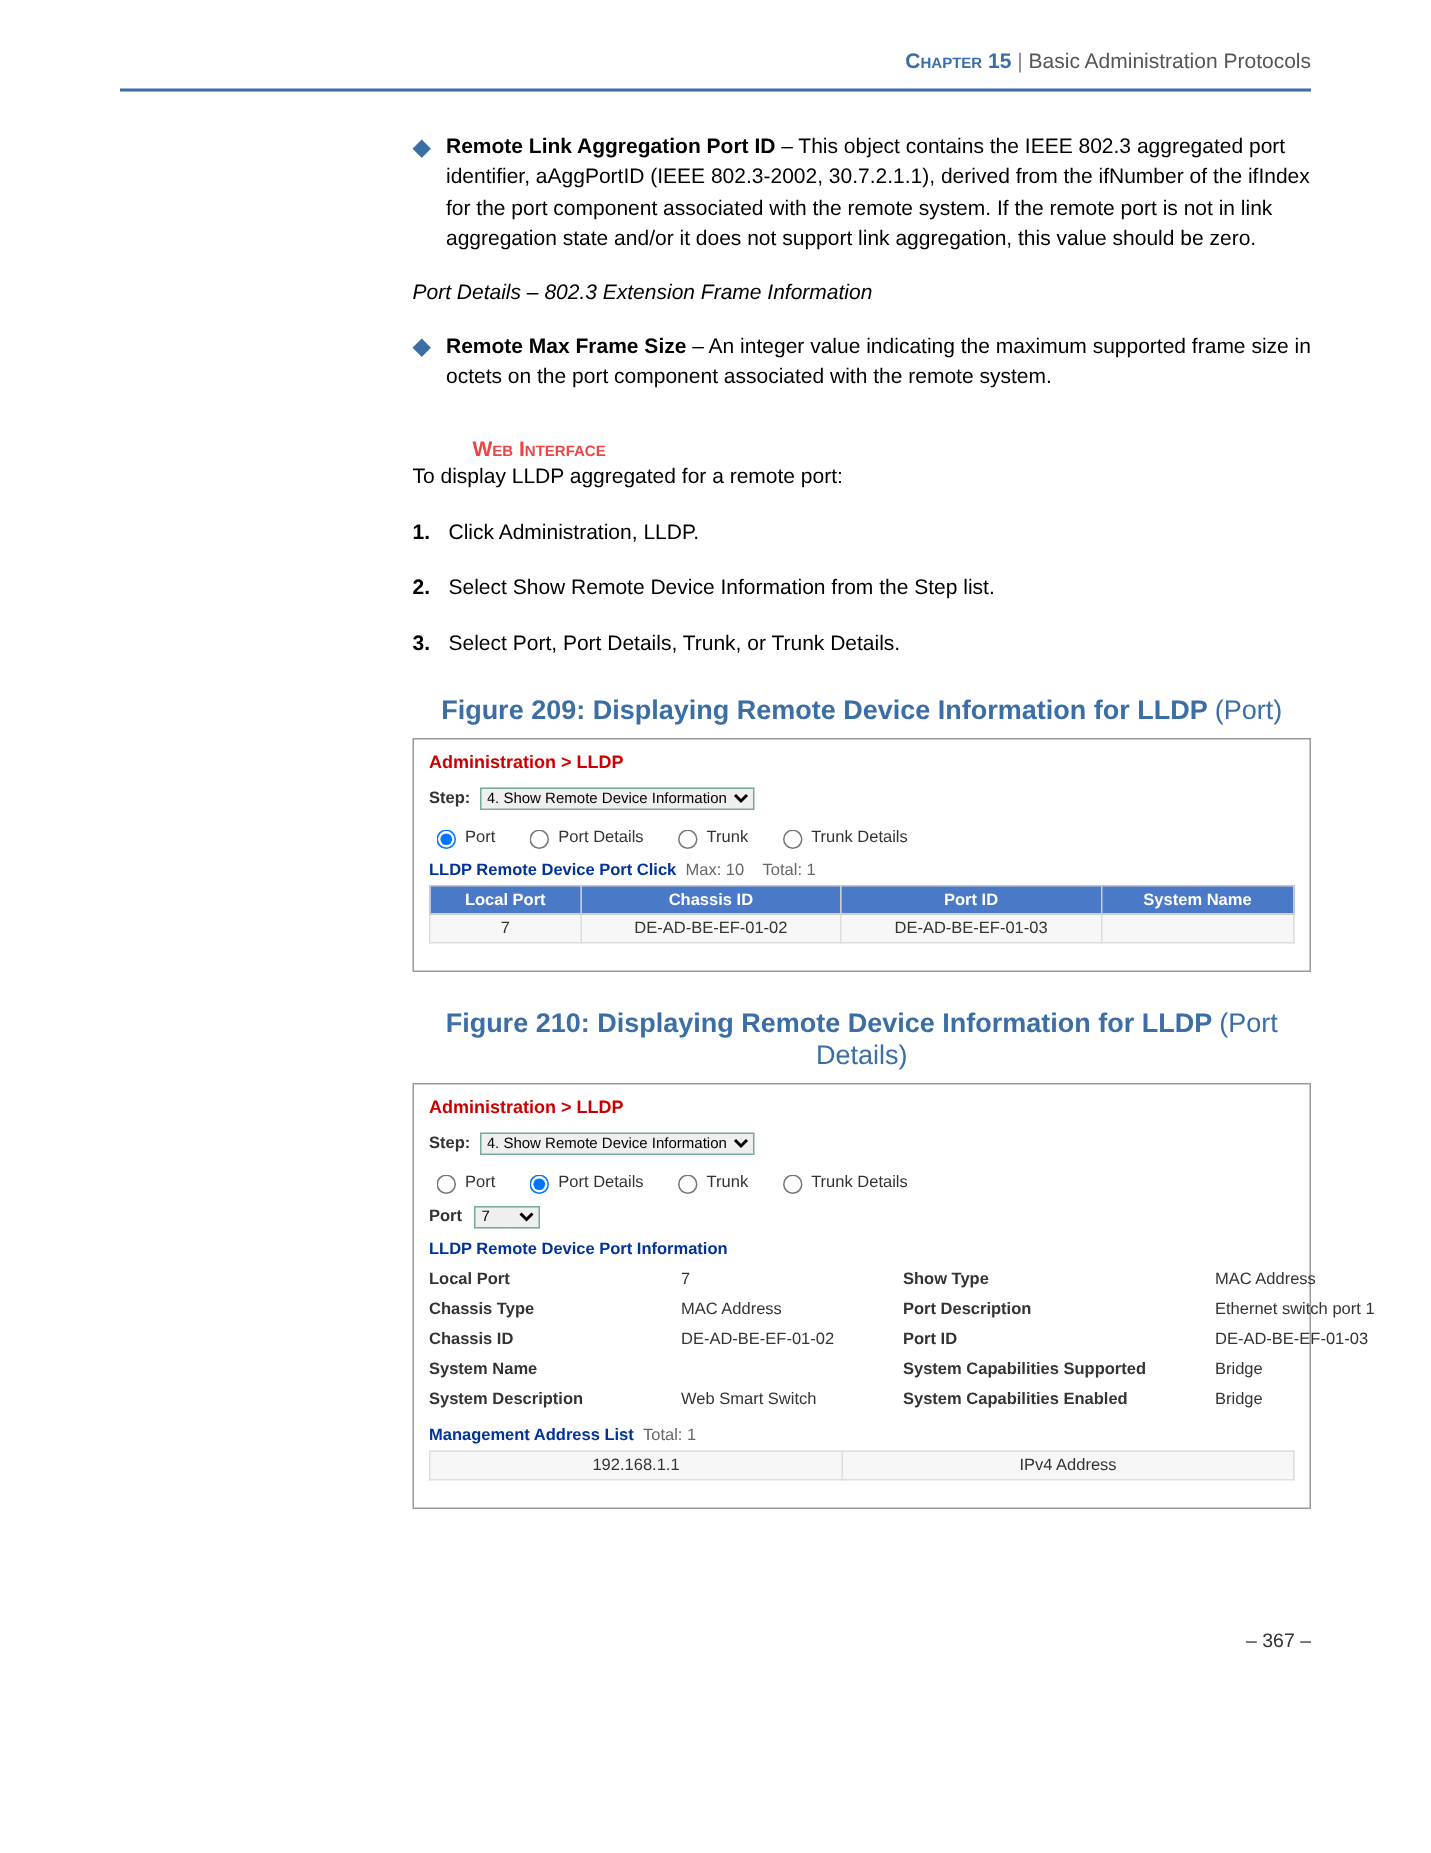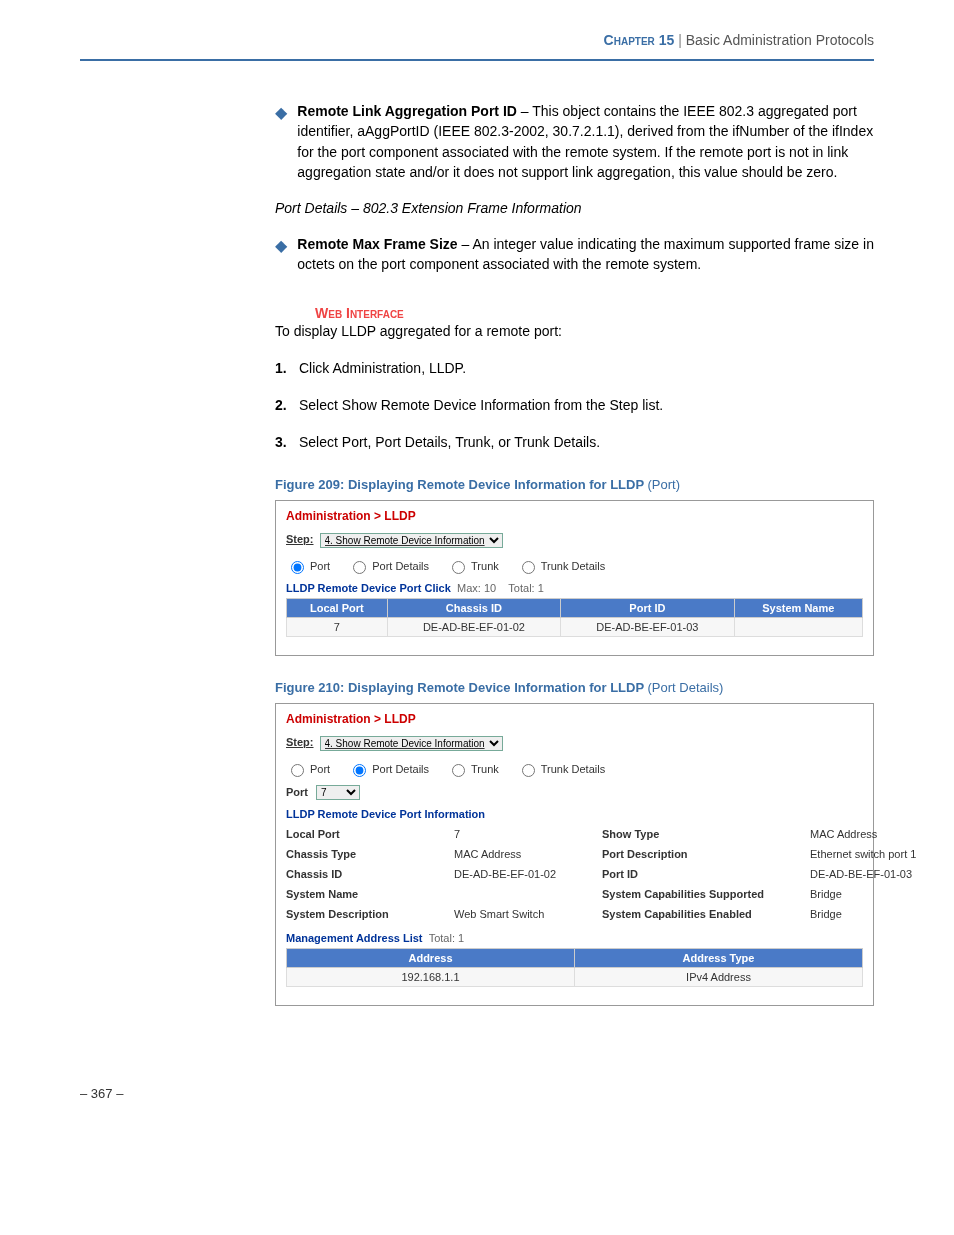--- a/index.html
+++ b/index.html
@@ -9,21 +9,21 @@
     color: #000;
     width: 954px;
     background: #fff;
   }
   .page {
     padding: 30px 80px 30px 80px;
   }
   .header {
     border-bottom: 2px solid #3a6ea5;
     padding-bottom: 8px;
-    margin-bottom: 40px;
+    margin-bottom: 26px;
     text-align: right;
     font-size: 14px;
     line-height: 1.5;
   }
   .header .chapter {
     color: #3a6ea5;
     font-weight: bold;
     font-variant: small-caps;
   }
   .header .sep { color: #888; }
@@ -67,46 +67,46 @@
   .num-row {
     display:flex;
     font-size:14px;
     margin-bottom: 16px;
     line-height: 1.5;
   }
   .num-row .n { font-weight:bold; width:24px; flex-shrink:0;}
   .fig-caption {
     color: #3a6ea5;
     font-weight: bold;
-    font-size: 13px;
+    font-size: 18px;
     margin-top: 24px;
     margin-bottom: 8px;
+    text-align: center;
   }
   .fig-caption .suffix { font-weight: normal; color: #3a6ea5; }
   .figure-box {
     border: 1px solid #999;
     padding: 8px 10px 18px 10px;
     font-family: Arial, sans-serif;
     font-size: 11px;
     color: #333;
     margin-bottom: 16px;
   }
   .figure-box .breadcrumb {
     color: #c00;
     font-weight: bold;
     font-size: 12px;
     margin-bottom: 10px;
   }
   .figure-box .step-row {
     font-size: 11px;
     margin-bottom: 10px;
     display:flex;
-    align-items:flex-start;
+    align-items:center;
     gap:6px;
-    text-decoration:underline;
   }
   .figure-box .step-row b { font-weight: bold; }
   .figure-box select {
     font-size: 10px;
     border:1px solid #7a9;
   }
   .radio-row {
     display:flex;
     gap:18px;
     align-items:center;
@@ -160,21 +160,21 @@
   }
   .mgmt-title {
     color:#003399;
     font-weight:bold;
     font-size:11px;
     margin-top:12px;
     margin-bottom:4px;
   }
   .mgmt-title .muted { color:#666; font-weight:normal;}
   .pagenum {
-    text-align:left;
+    text-align:right;
     font-size: 13px;
     color:#333;
     margin-top: 80px;
   }
 </style>
 </head>
 <body>
 
 <div class="page">
   <div class="header">
@@ -315,24 +315,20 @@
         <div class="k">System Description</div>
           <div class="v">Web Smart Switch</div>
         <div class="k">System Capabilities Enabled</div>
           <div class="v">Bridge</div>
       </div>
       <div class="mgmt-title">
         <span>Management Address List</span>&nbsp;&nbsp;<span class="muted">Total: 1</span>
       </div>
       <table class="data">
         <tbody>
-            <tr>
-          <th style="width:50%;">Address</th>
-          <th style="width:50%;">Address Type</th>
-        </tr>
         <tr>
           <td>192.168.1.1</td>
           <td>IPv4 Address</td>
         </tr>
       </tbody>
         </table>
     </div>
 
   </div>
 

